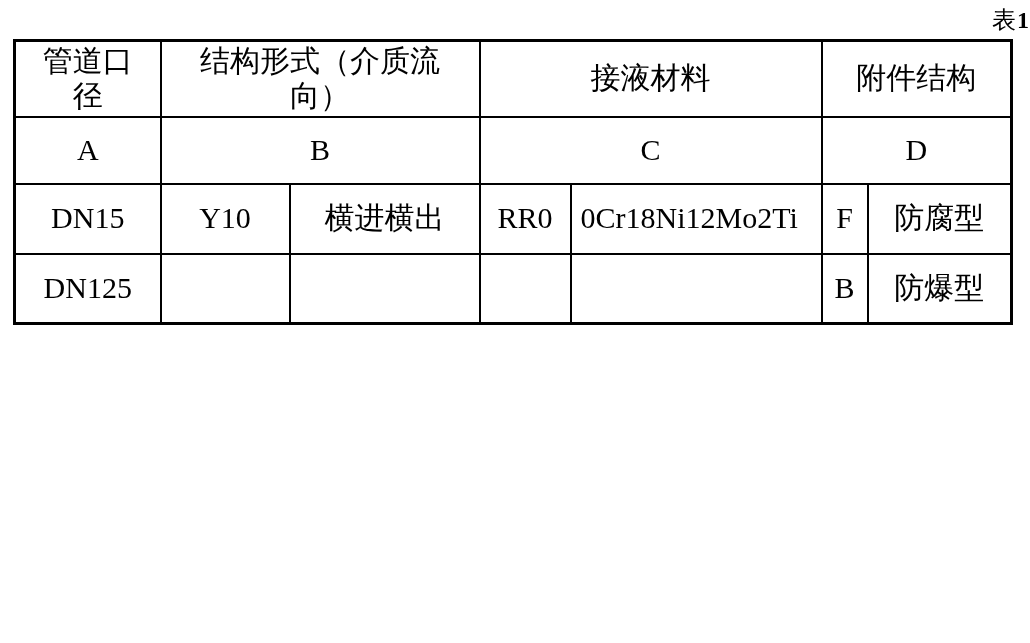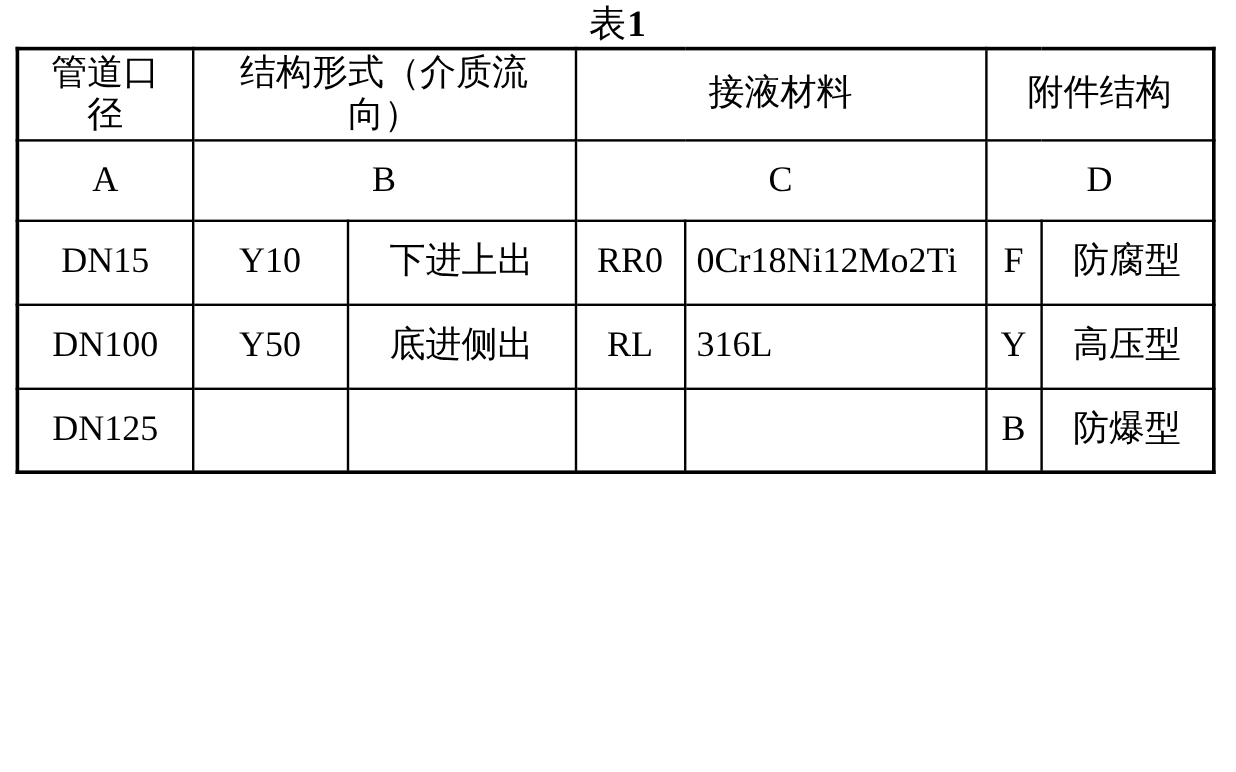--- a/index.html
+++ b/index.html
@@ -5,22 +5,22 @@
   html, body { margin: 0; padding: 0; }
   body {
     width: 1030px;
     height: 643px;
     background: #ffffff;
     color: #000000;
     font-family: "Liberation Serif", "DejaVu Serif", serif;
     overflow: hidden;
   }
   .doc-title {
-    text-align: center;
-    font-size: 31px;
+    text-align: right;
+    font-size: 24px;
     line-height: 36px;
     padding-top: 2px;
     letter-spacing: 1px;
   }
   .doc-title .t-num { font-weight: bold; }
   table.spec {
     border-collapse: collapse;
     table-layout: fixed;
     width: 997px;
     margin: 1px 0 0 13px;
@@ -72,34 +72,25 @@
         <td colspan="1" class="h-code">A</td>
         <td colspan="2" class="h-code">B</td>
         <td colspan="2" class="h-code">C</td>
         <td colspan="2" class="h-code">D</td>
       </tr>
   </thead>
   <tbody>
       <tr>
         <td class="col-0">DN15</td>
         <td class="col-1">Y10</td>
-        <td class="col-2">下进上出</td>
+        <td class="col-2">横进横出</td>
         <td class="col-3">RR0</td>
         <td class="col-4">0Cr18Ni12Mo2Ti</td>
         <td class="col-5">F</td>
         <td class="col-6">防腐型</td>
-      </tr>
-      <tr>
-        <td class="col-0">DN100</td>
-        <td class="col-1">Y50</td>
-        <td class="col-2">底进侧出</td>
-        <td class="col-3">RL</td>
-        <td class="col-4">316L</td>
-        <td class="col-5">Y</td>
-        <td class="col-6">高压型</td>
       </tr>
       <tr>
         <td class="col-0">DN125</td>
         <td class="col-1"></td>
         <td class="col-2"></td>
         <td class="col-3"></td>
         <td class="col-4"></td>
         <td class="col-5">B</td>
         <td class="col-6">防爆型</td>
       </tr>

